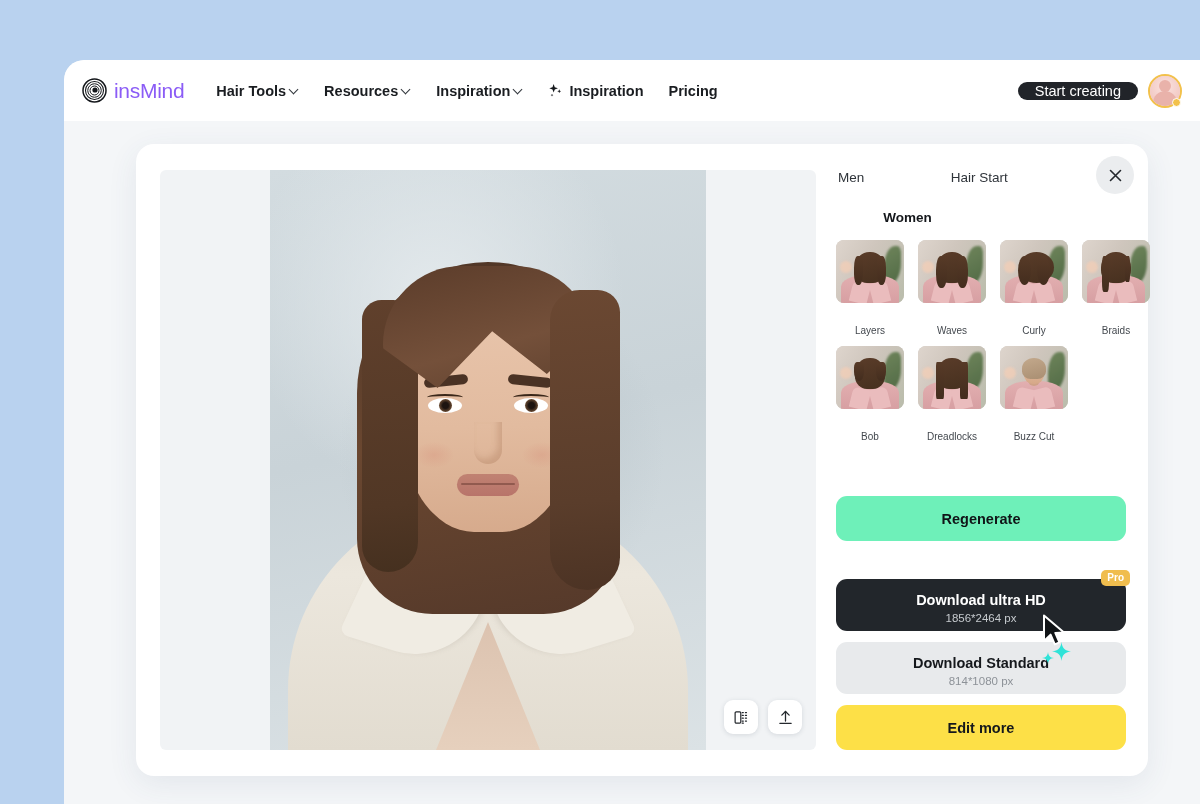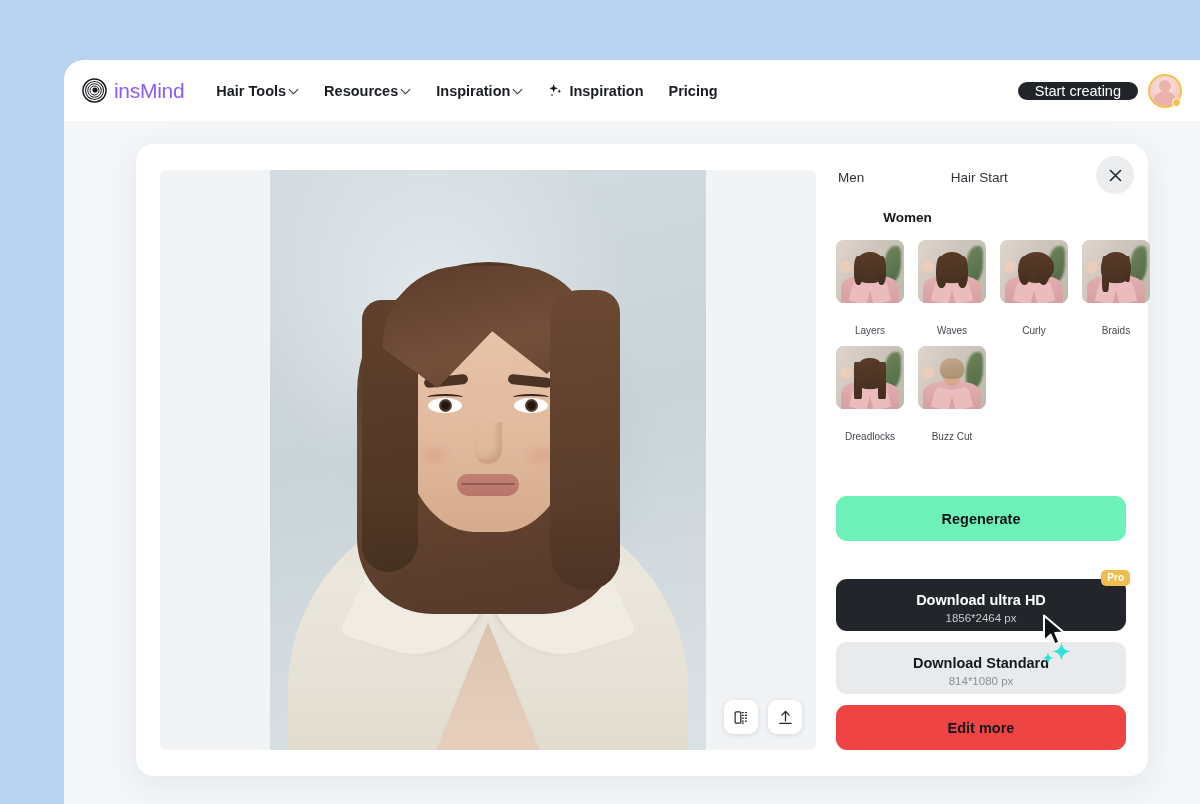--- a/index.html
+++ b/index.html
@@ -562,21 +562,21 @@
     margin-bottom: 11px;
   }
   .btn-dl-std {
     background: #e8eaec;
     color: #15181c;
     height: 52px;
     padding-top: 8px;
     margin-bottom: 11px;
   }
   .btn-edit {
-    background: #ef4444;
+    background: #fde047;
     color: #15181c;
     height: 45px;
     font-size: 14.5px;
     font-weight: bold;
   }
   .btn-title {
     display: block;
     font-size: 14.5px;
     font-weight: bold;
     line-height: 19px;
@@ -815,20 +815,39 @@
             <div class="t-eye-l"></div>
               <div class="t-eye-r"></div>
               <div class="t-lip"></div>
             <div class="t-hair"></div>
               <div class="t-hair-fall-l"></div>
               <div class="t-hair-fall-r"></div>
           </div>
           <div class="style-label">Braids</div>
         </div>
 
+        <div class="style-cell">
+          <div class="thumb v-bob">
+            <div class="t-bg"></div>
+              <div class="t-lamp"></div>
+              <div class="t-plant"></div>
+            <div class="t-blazer"></div>
+              <div class="t-lapel-l"></div>
+              <div class="t-lapel-r"></div>
+            <div class="t-neck"></div>
+              <div class="t-face"></div>
+            <div class="t-eye-l"></div>
+              <div class="t-eye-r"></div>
+              <div class="t-lip"></div>
+            <div class="t-hair"></div>
+              <div class="t-hair-fall-l"></div>
+              <div class="t-hair-fall-r"></div>
+          </div>
+          <div class="style-label">Bob</div>
+        </div>
 
         <div class="style-cell">
           <div class="thumb v-dreadlocks">
             <div class="t-bg"></div>
               <div class="t-lamp"></div>
               <div class="t-plant"></div>
             <div class="t-blazer"></div>
               <div class="t-lapel-l"></div>
               <div class="t-lapel-r"></div>
             <div class="t-neck"></div>

